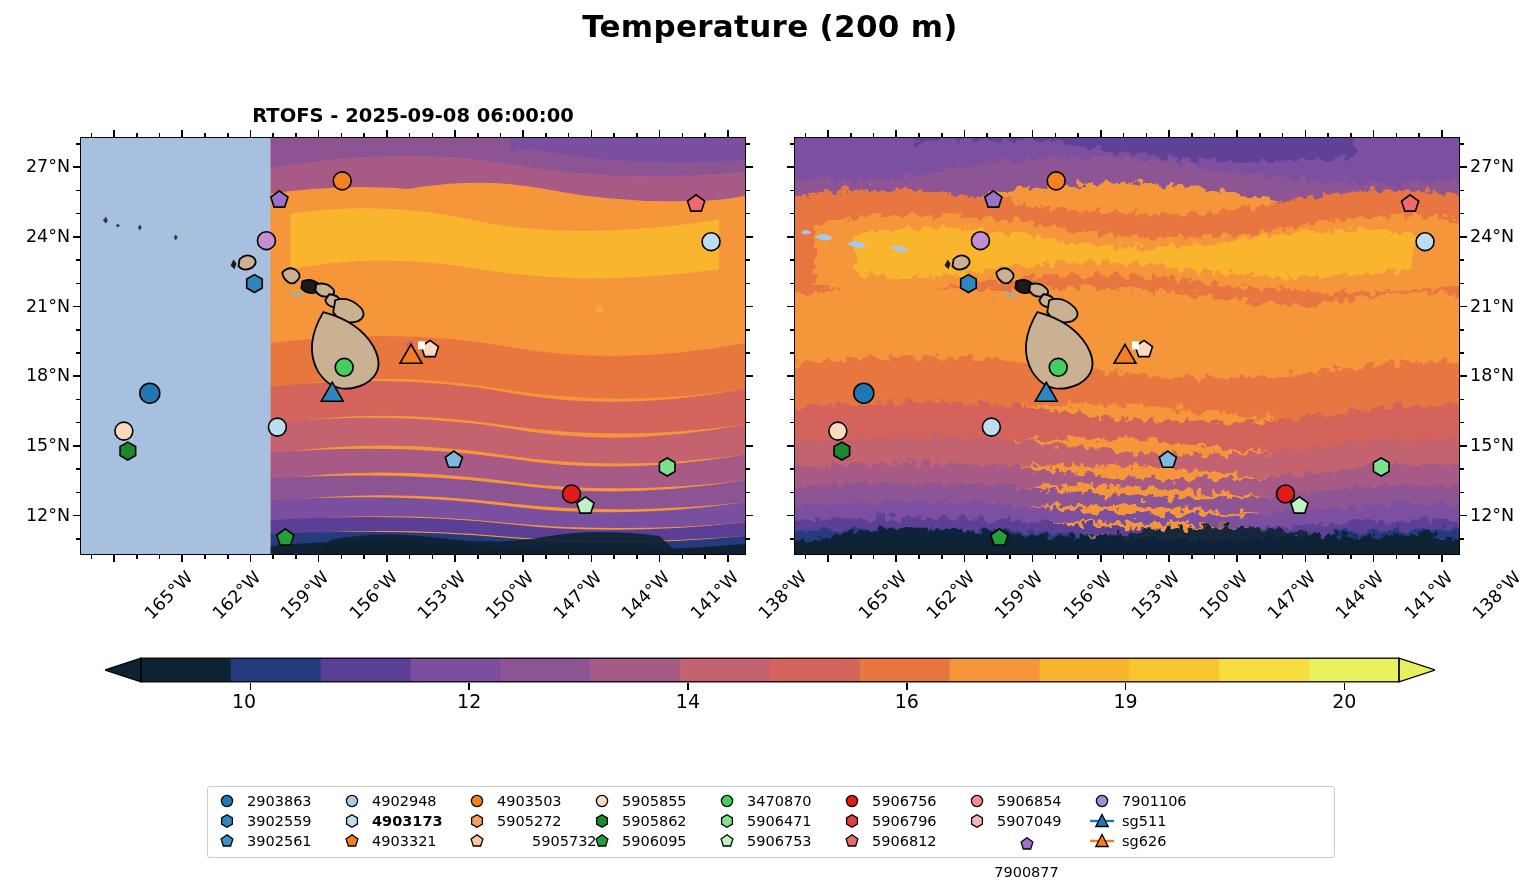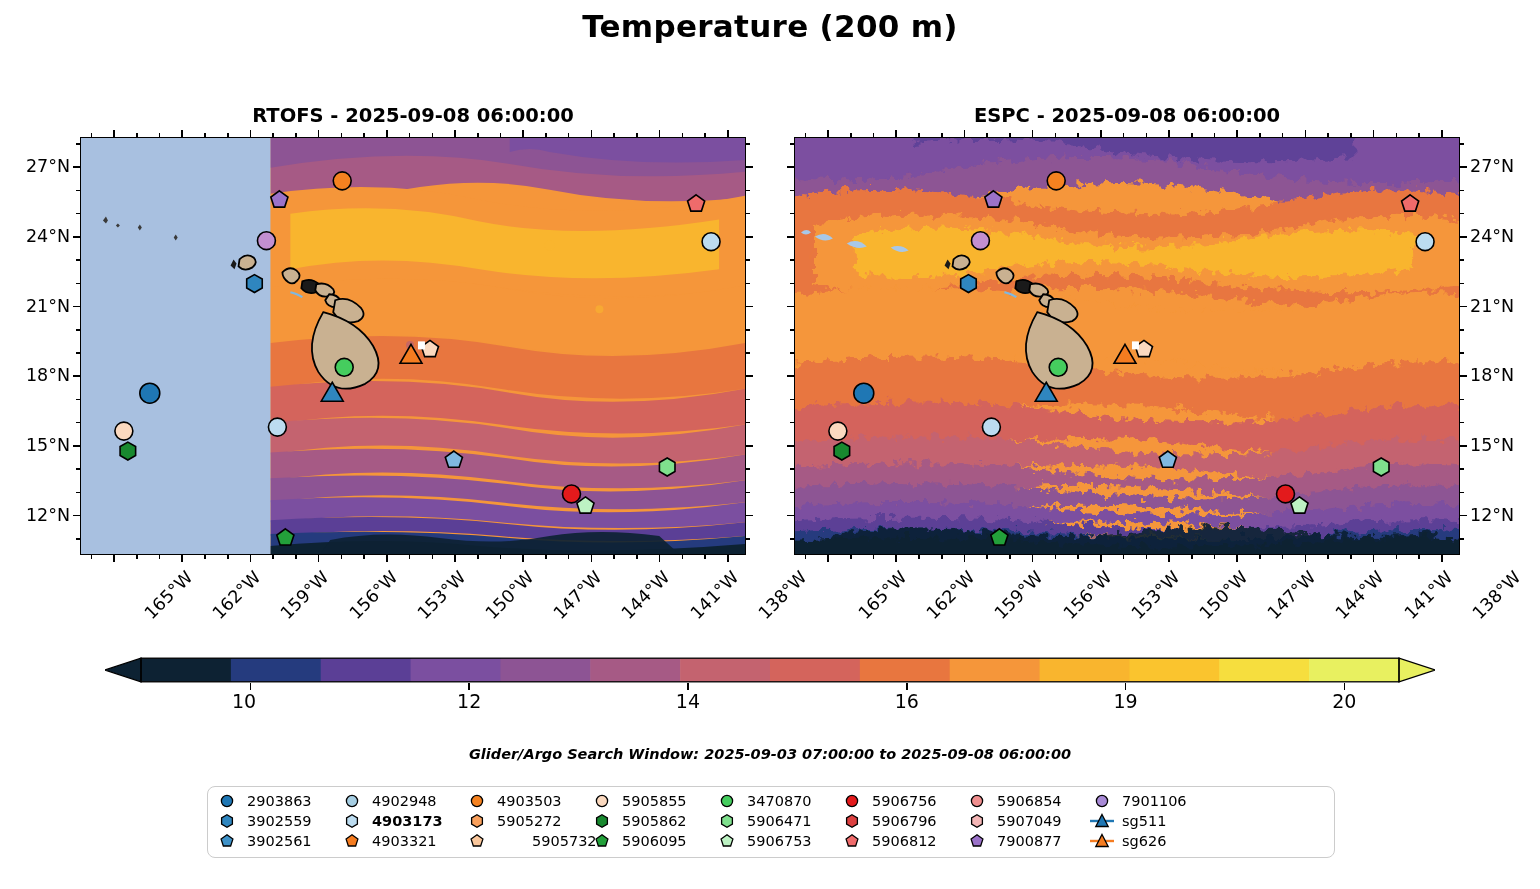--- a/index.html
+++ b/index.html
@@ -41,37 +41,36 @@
   #colorbar-wrap svg{display:block;}
   .cbtick{position:absolute;background:#000;width:1.6px;height:7px;top:683px;}
   .cblab{position:absolute;top:690px;font-size:19px;text-align:center;width:60px;}
   #cb-title{position:absolute;left:0;top:716px;width:1540px;text-align:center;
     font-size:20px;font-weight:bold;}
   #cb-caption{position:absolute;left:0;top:746px;width:1540px;text-align:center;
     font-size:14.5px;font-weight:bold;font-style:italic;}
 
   
   #legend{position:absolute;left:207px;top:786px;width:1128px;height:72px;
-    border:1px solid #cccccc;border-radius:8px;background:#fff;box-sizing:border-box;}
+    border:1px solid #cccccc;border-radius:3px;background:#fff;box-sizing:border-box;}
   .leg-grid{position:absolute;left:6px;top:4px;display:grid;
     grid-template-columns:repeat(9, 125px);
     grid-auto-rows:20px;align-items:center;}
   .leg-item{display:flex;align-items:center;gap:7px;height:20px;}
   .leg-sym{width:26px;height:18px;flex:0 0 26px;display:block;}
   .leg-txt{font-size:14.5px;white-space:nowrap;}
 </style>
 </head>
 <body>
 
 <div class="fig">
 
   <div id="main-title">Temperature (200 m)</div>
 
   <div class="panel-title" id="title-left">RTOFS - 2025-09-08 06:00:00</div>
-  <div class="panel-title" id="title-right">ESPC - 2025-09-08 06:00:00</div>
 
   <div class="panel" id="panel-left">
     <div class="field">
       <svg viewBox="0 0 666 418" preserveAspectRatio="none">
         <defs>
           <clipPath id="clipL">
               <rect x="0" y="0" width="666" height="418"></rect>
             </clipPath>
         </defs>
         <g clip-path="url(#clipL)">
@@ -487,21 +486,20 @@
       <div class="cblab" style="left:439.17391304347825px;">12</div>
       <div class="cbtick" style="left:687.1565217391304px;"></div>
       <div class="cblab" style="left:657.9565217391304px;">14</div>
       <div class="cbtick" style="left:905.9391304347827px;"></div>
       <div class="cblab" style="left:876.7391304347826px;">16</div>
       <div class="cbtick" style="left:1124.721739130435px;"></div>
       <div class="cblab" style="left:1095.521739130435px;">19</div>
       <div class="cbtick" style="left:1343.504347826087px;"></div>
       <div class="cblab" style="left:1314.304347826087px;">20</div>
     </div>
-  <div id="cb-caption">Glider/Argo Search Window: 2025-09-03 07:00:00 to 2025-09-08 06:00:00</div>
 
   <div id="legend">
     <div class="leg-grid" id="leg-grid">
         <div class="leg-item" style="grid-area: 1 / 1;">
           <svg viewBox="0 0 26 18" class="leg-sym">
             <circle cx="13" cy="9" r="5.6" fill="#1f77b4" stroke="#000" stroke-width="1.3"></circle>
           </svg>
           <span class="leg-txt">2903863</span>
         </div>
         <div class="leg-item" style="grid-area: 1 / 2;">
@@ -626,21 +624,21 @@
             <path d="M13.00,2.80 L18.90,7.08 L16.64,14.02 L9.36,14.02 L7.10,7.08 Z" fill="#bdf2c3" stroke="#000" stroke-width="1.3"></path>
           </svg>
           <span class="leg-txt">5906753</span>
         </div>
         <div class="leg-item" style="grid-area: 3 / 6;">
           <svg viewBox="0 0 26 18" class="leg-sym">
             <path d="M13.00,2.80 L18.90,7.08 L16.64,14.02 L9.36,14.02 L7.10,7.08 Z" fill="#ef6b6b" stroke="#000" stroke-width="1.3"></path>
           </svg>
           <span class="leg-txt">5906812</span>
         </div>
-        <div class="leg-item" style="grid-area: 3 / 7;">
+        <div class="leg-item" style="grid-area: 3 / 7; flex-direction: column;">
           <svg viewBox="0 0 26 18" class="leg-sym">
             <path d="M13.00,2.80 L18.90,7.08 L16.64,14.02 L9.36,14.02 L7.10,7.08 Z" fill="#9b72c9" stroke="#000" stroke-width="1.3"></path>
           </svg>
           <span class="leg-txt">7900877</span>
         </div>
         <div class="leg-item" style="grid-area: 3 / 8;">
           <svg viewBox="0 0 26 18" class="leg-sym">
             <line x1="1" y1="9" x2="25" y2="9" stroke="#f57c20" stroke-width="2.4"></line>
             <path d="M13,2.5 L19.2,14.5 L6.8,14.5 Z" fill="#f57c20" stroke="#000" stroke-width="1.3"></path>
           </svg>

